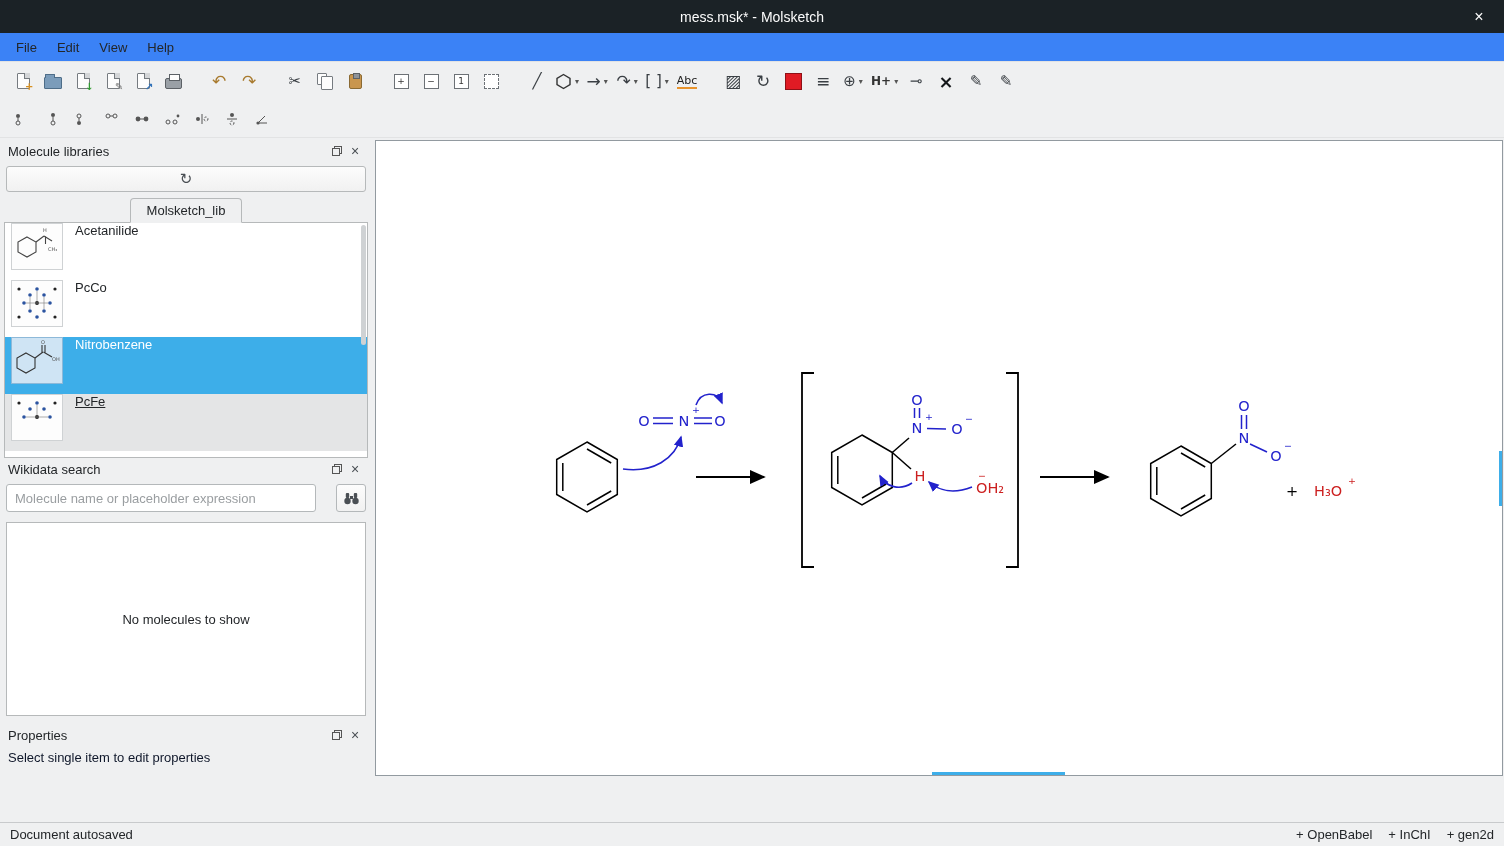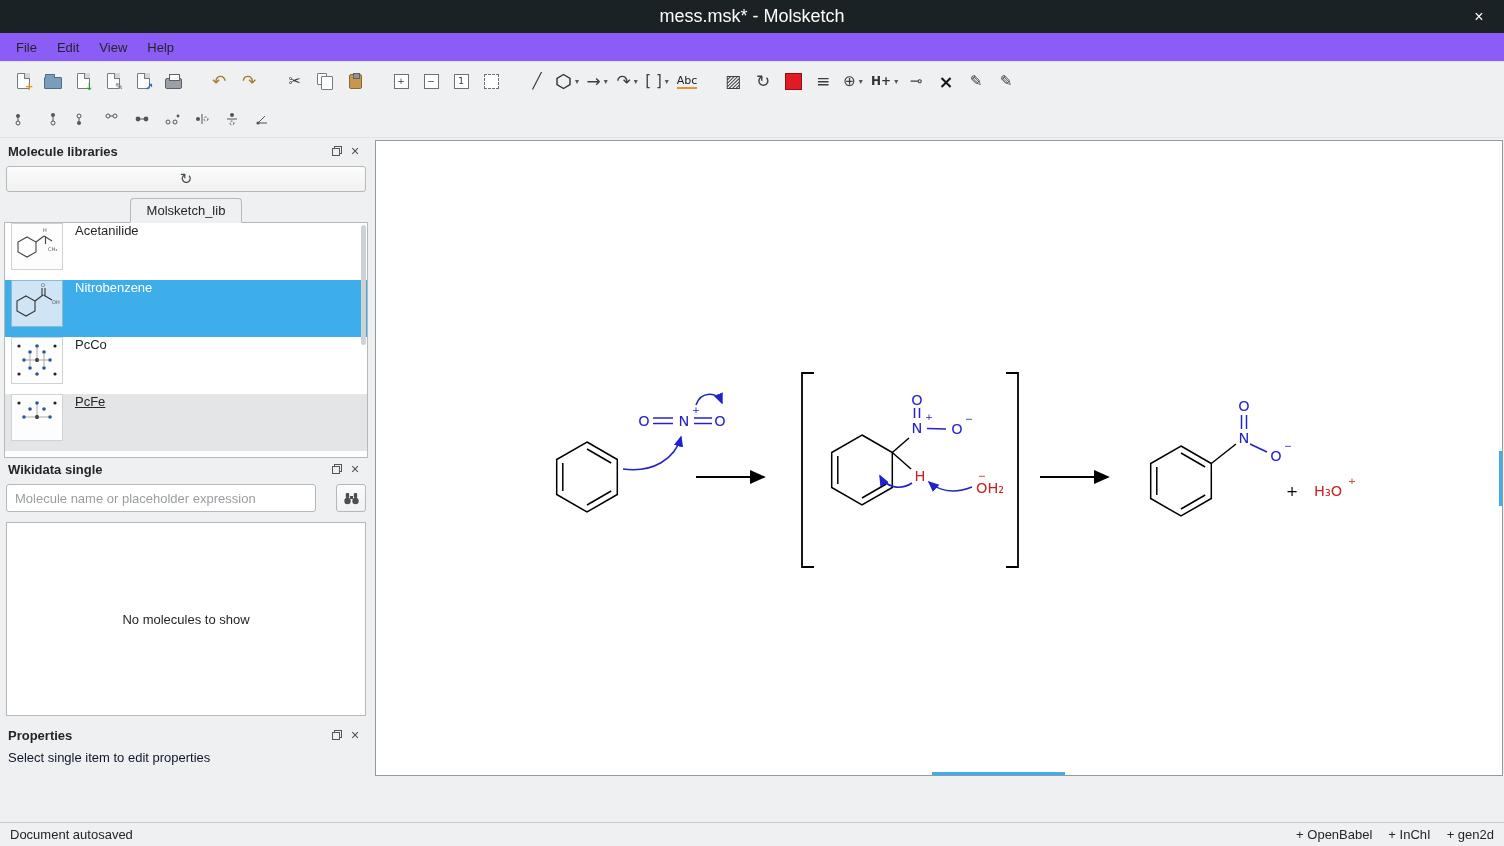--- a/index.html
+++ b/index.html
@@ -1,25 +1,25 @@
 <!DOCTYPE html>
 <html><head>
 <meta charset="utf-8">
 <style>
   * { margin:0; padding:0; box-sizing:border-box; }
   html,body { width:1504px; height:846px; overflow:hidden; }
   body { font-family:"Liberation Sans", sans-serif; font-size:13px; color:#232629; background:#eff0f1; display:flex; flex-direction:column; }
 
   
   .titlebar { height:33px; background:#1b2226; color:#fcfcfc; display:flex; align-items:center; position:relative; flex:0 0 auto; }
-  .titlebar .title { flex:1; text-align:center; font-size:18px; }
+  .titlebar .title { flex:1; text-align:center; font-size:14px; }
   .titlebar .closebtn { position:absolute; right:10px; top:0; width:30px; height:33px; display:flex; align-items:center; justify-content:center; font-size:16px; color:#fcfcfc; cursor:pointer; }
 
   
-  .menubar { height:29px; display:flex; align-items:center; padding-left:6px; background:#8b5cf6; border-bottom:1px solid #e2e3e4; flex:0 0 auto; }
+  .menubar { height:29px; display:flex; align-items:center; padding-left:6px; background:#3b82f6; border-bottom:1px solid #e2e3e4; flex:0 0 auto; }
   .menuitem { padding:4px 10px; border-radius:3px; }
 
   
   .toolbar { display:flex; align-items:center; padding:0 8px; background:#eff0f1; flex:0 0 auto; }
   .tb1 { height:38px; }
   .tb2 { height:38px; border-bottom:1px solid #e2e3e4; }
   .tbtn { border:none; background:transparent; display:flex; align-items:center; justify-content:center; gap:2px; min-width:30px; height:30px; padding:2px 3px; border-radius:3px; color:#3a3f44; font-family:"DejaVu Sans", sans-serif; }
   .grp { margin-left:16px; }
   .g15 { font-size:15px; } .g17 { font-size:17px; }
   .amber { color:#a87a2e; }
@@ -43,21 +43,21 @@
   .swatch-red { width:17px; height:17px; background:#e01b24; border:1px solid #8f1016; display:inline-block; }
   .abc { font-size:11px; font-weight:normal; color:#222; border-bottom:2px solid #e8932c; line-height:13px; }
   .hplus { font-size:12px; font-weight:bold; color:#333; }
   .delx { font-size:18px; font-weight:bold; color:#14171a; }
 
   
   .content { flex:1 1 auto; display:flex; min-height:0; }
   .sidebar { width:372px; flex:0 0 auto; display:flex; flex-direction:column; padding:2px 2px 0 2px; background:#eff0f1; }
   .panel { display:flex; flex-direction:column; min-height:0; }
   .phead { height:22px; display:flex; align-items:center; padding:0 6px; flex:0 0 auto; }
-  .phead .ptitle { flex:1;font-weight:bold; }
+  .phead .ptitle { flex:1; }
   .phbtn { width:18px; height:18px; display:flex; align-items:center; justify-content:center; color:#4a4f54; }
   .phx { font-size:14px; }
 
   .p-lib { height:318px; flex:0 0 auto; }
   .refreshbtn { margin:4px 4px 6px 4px; height:26px; border:1px solid #b6b9ba; border-radius:3px; background:linear-gradient(#fcfcfc,#f1f1f1); display:flex; align-items:center; justify-content:center; font-size:15px; color:#4a4f54; }
   .tabbar { display:flex; justify-content:center; border-bottom:1px solid #b6b9ba; flex:0 0 auto; margin:0 2px; }
   .tab { border:1px solid #b6b9ba; border-bottom:1px solid #eff0f1; margin-bottom:-1px; border-radius:4px 4px 0 0; padding:4px 16px; background:#eff0f1; }
   .liblist { flex:1; margin:0 2px; background:#fff; border:1px solid #b6b9ba; border-top:none; overflow:hidden; position:relative; }
   .lib-item { height:57px; display:flex; padding-left:6px; background:#fff; }
   .lib-item.sel { background:#3daee9; color:#fff; }
@@ -323,35 +323,20 @@
             <svg width="50" height="44">
               <polygon points="15,12 24,17 24,27 15,32 6,27 6,17" fill="none" stroke="#444" stroke-width="1.1"></polygon>
               <line x1="24" y1="17" x2="32" y2="11" stroke="#444" stroke-width="1.1"></line>
               <line x1="32" y1="11" x2="40" y2="16" stroke="#444" stroke-width="1.1"></line>
               <line x1="33.5" y1="11.5" x2="33.5" y2="19" stroke="#444" stroke-width="1.1"></line>
               <text class="tinytxt" x="31" y="7">H</text>
               <text class="tinytxt" x="36" y="26">CH₃</text>
             </svg>
           </span>
           <span class="lib-label">Acetanilide</span>
-        </div>
-
-        <div class="lib-item sel">
-          <span class="thumb">
-            <svg width="50" height="44">
-              <polygon points="14,14 23,19 23,29 14,34 5,29 5,19" fill="none" stroke="#333" stroke-width="1.1"></polygon>
-              <line x1="23" y1="19" x2="31" y2="13" stroke="#333" stroke-width="1.1"></line>
-              <line x1="30" y1="13.5" x2="30" y2="6" stroke="#333" stroke-width="1.1"></line>
-              <line x1="33" y1="13.5" x2="33" y2="6" stroke="#333" stroke-width="1.1"></line>
-              <line x1="31.5" y1="13" x2="40" y2="18" stroke="#333" stroke-width="1.1"></line>
-              <text class="tinytxt" x="29" y="5">O</text>
-              <text class="tinytxt" x="40" y="22">OH</text>
-            </svg>
-          </span>
-          <span class="lib-label">Nitrobenzene</span>
         </div>
 
         <div class="lib-item">
           <span class="thumb">
             <svg width="50" height="46">
               <g fill="#2b54a0">
                 <circle cx="25" cy="8" r="1.8"></circle>
                   <circle cx="18" cy="14" r="1.8"></circle>
                   <circle cx="32" cy="14" r="1.8"></circle>
                 <circle cx="12" cy="22" r="1.8"></circle>
@@ -371,20 +356,35 @@
                 <line x1="25" y1="10" x2="25" y2="20"></line>
                   <line x1="14" y1="22" x2="36" y2="22"></line>
                 <line x1="18" y1="16" x2="18" y2="28"></line>
                   <line x1="32" y1="16" x2="32" y2="28"></line>
               </g>
             </svg>
           </span>
           <span class="lib-label">PcCo</span>
         </div>
 
+        <div class="lib-item sel">
+          <span class="thumb">
+            <svg width="50" height="44">
+              <polygon points="14,14 23,19 23,29 14,34 5,29 5,19" fill="none" stroke="#333" stroke-width="1.1"></polygon>
+              <line x1="23" y1="19" x2="31" y2="13" stroke="#333" stroke-width="1.1"></line>
+              <line x1="30" y1="13.5" x2="30" y2="6" stroke="#333" stroke-width="1.1"></line>
+              <line x1="33" y1="13.5" x2="33" y2="6" stroke="#333" stroke-width="1.1"></line>
+              <line x1="31.5" y1="13" x2="40" y2="18" stroke="#333" stroke-width="1.1"></line>
+              <text class="tinytxt" x="29" y="5">O</text>
+              <text class="tinytxt" x="40" y="22">OH</text>
+            </svg>
+          </span>
+          <span class="lib-label">Nitrobenzene</span>
+        </div>
+
         <div class="lib-item alt">
           <span class="thumb">
             <svg width="50" height="46">
               <g fill="#2b54a0">
                 <circle cx="25" cy="8" r="1.8"></circle>
                   <circle cx="18" cy="14" r="1.8"></circle>
                   <circle cx="32" cy="14" r="1.8"></circle>
                 <circle cx="12" cy="22" r="1.8"></circle>
                   <circle cx="38" cy="22" r="1.8"></circle>
               </g>
@@ -401,21 +401,21 @@
           </span>
           <span class="lib-label">PcFe</span>
         </div>
 
         <div class="libscroll"></div>
       </div>
     </div>
 
     <div class="panel p-wiki">
       <div class="phead">
-        <span class="ptitle">Wikidata single</span>
+        <span class="ptitle">Wikidata search</span>
         <span class="phbtn">
           <svg width="10" height="10">
               <rect x="2.5" y="0.5" width="7" height="7" fill="none" stroke="#555"></rect>
               <rect x="0.5" y="2.5" width="7" height="7" fill="#eff0f1" stroke="#555"></rect>
             </svg>
         </span>
         <span class="phbtn phx">×</span>
       </div>
       <div class="searchrow">
         <input class="searchinput" type="text" placeholder="Molecule name or placeholder expression" style="">

